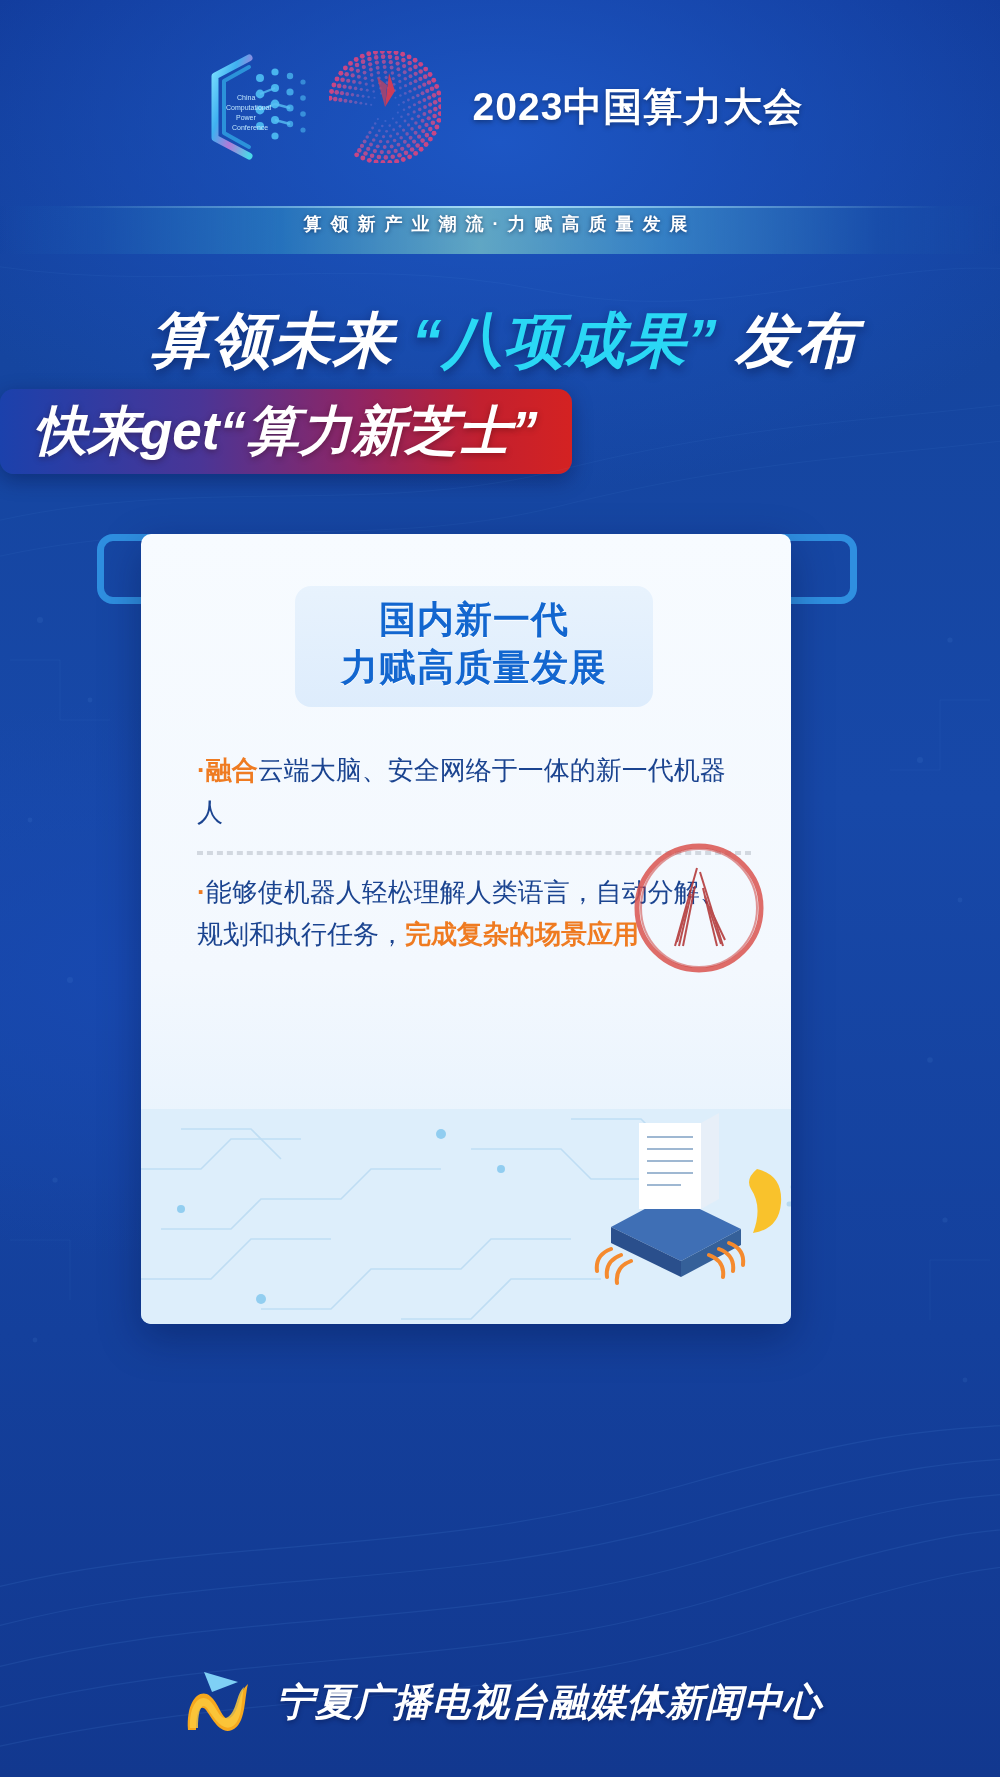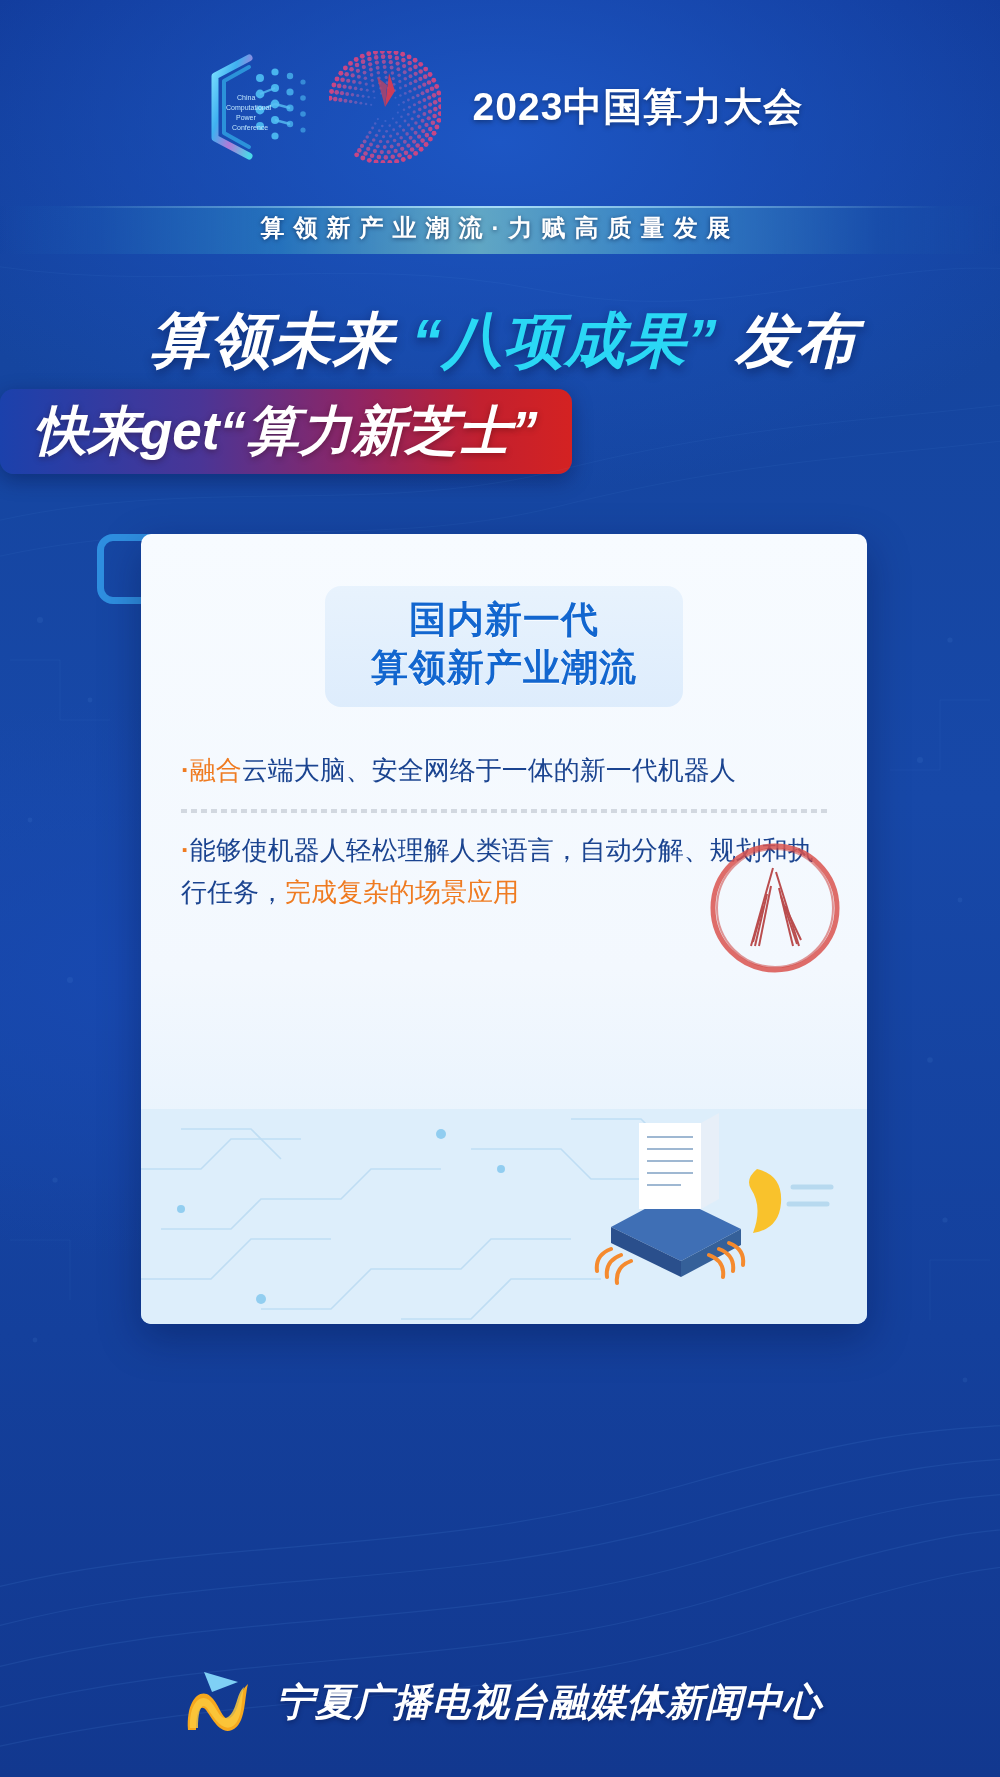--- a/index.html
+++ b/index.html
@@ -44,21 +44,21 @@
       rgba(40,120,190,.85) 28%, rgba(120,195,200,.75) 48%,
       rgba(60,140,200,.8) 66%, rgba(26,82,170,.5) 88%, rgba(18,60,150,0) 100%);
     filter:blur(0.3px);
   }
   .slogan-bar:after{
     content:"";position:absolute;left:6%;right:6%;top:0;height:2px;
     background:linear-gradient(90deg,rgba(255,255,255,0),rgba(180,230,255,.85),rgba(255,255,255,0));
   }
   .slogan-text{
     position:absolute;left:0;right:0;top:6px;text-align:center;
-    font-size:24px;font-weight:bold;color:#ffffff;letter-spacing:9px;
+    font-size:18px;font-weight:bold;color:#ffffff;letter-spacing:9px;
     text-shadow:0 1px 4px rgba(0,20,60,.6);
   }
 
   
   .headline{margin-top:42px;text-align:center;}
   .hl-line1{
     font-size:60px;font-weight:bold;line-height:1.15;letter-spacing:1px;
     font-style:italic;
     text-shadow:0 4px 10px rgba(0,12,50,.45);
     padding-left:7px;
@@ -77,44 +77,45 @@
   }
 
   
   .card-zone{position:relative;margin:60px auto 0 auto;width:790px;}
   .card-outline{
     position:absolute;left:-8px;top:0;width:760px;height:70px;
     border:7px solid #2f8fe0;border-radius:16px;
     box-sizing:border-box;
   }
   .card{
-    position:relative;margin-left:36px;width:726px;min-height:790px;
+    position:relative;margin-left:36px;width:634px;min-height:790px;
     background:linear-gradient(180deg,#f7fbff 0%, #f3f8fe 55%, #e8f3fd 78%, #d9ecfb 100%);
     border-radius:10px;
     box-shadow:0 14px 40px rgba(0,15,60,.35);
     overflow:hidden;
+    padding-left:16px;
   }
   .card-inner{position:relative;padding:52px 40px 0 40px;z-index:3;}
   .card-title-pill{
     margin:0 auto;display:block;width:max-content;max-width:560px;
     padding:10px 46px 16px 46px;border-radius:16px;
     background:linear-gradient(180deg,rgba(231,242,253,.95) 0%,rgba(219,235,252,.9) 100%);
     text-align:center;
   }
   .card-title{
     font-size:37px;font-weight:bold;color:#1266cf;line-height:1.28;letter-spacing:1px;
     text-shadow:0 1px 0 rgba(255,255,255,.9);
   }
   .bullets{margin-top:26px;position:relative;z-index:4;}
   .bullet{
     font-size:26px;line-height:1.62;color:#1b4490;font-weight:500;
     padding:16px 0 18px 0;
   }
   .bullet .dot{color:#ef7b21;font-weight:bold;}
-  .bullet .hi{color:#ef7b21;font-weight:normal;}
+  .bullet .hi{color:#ef7b21;font-weight:bold;}
   .divider{height:0;border-top:2px dashed #d2d8e0;}
 
   
   .annot{position:absolute;right:14px;top:300px;width:150px;height:150px;z-index:6;pointer-events:none;}
 
   
   .card-art{position:absolute;left:0;right:0;bottom:0;height:215px;z-index:1;}
 
   
   .footer{
@@ -543,21 +544,21 @@
           <path d="M490 152 q-16 6 -14 22"></path>
           <path d="M568 146 q16 6 14 22"></path>
           <path d="M578 140 q16 6 14 22"></path>
           <path d="M588 134 q16 6 14 22"></path>
         </g>
       </svg>
 
       <div class="card-inner">
         <div class="card-title-pill">
           <div class="card-title">国内新一代</div>
-          <div class="card-title">算领新产业潮流</div>
+          <div class="card-title">力赋高质量发展</div>
         </div>
 
         <div class="bullets">
 
           <div class="bullet">
             <span class="dot">·</span><span class="hi">融合</span><span>云端大脑、安全网络于一体的新一代机器人</span>
           </div>
 
           <div class="divider"></div>
 

